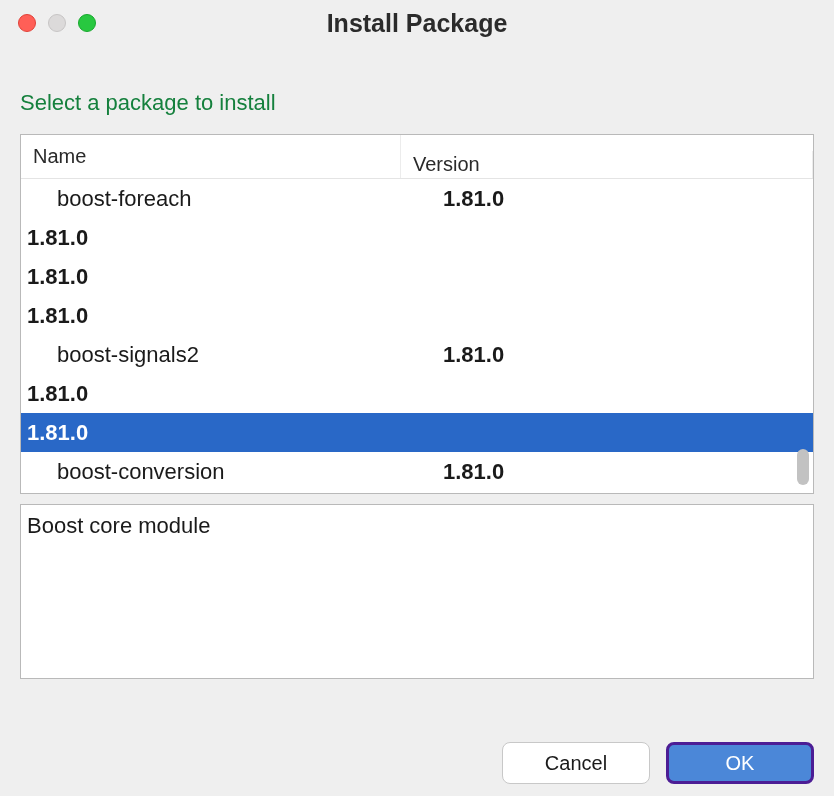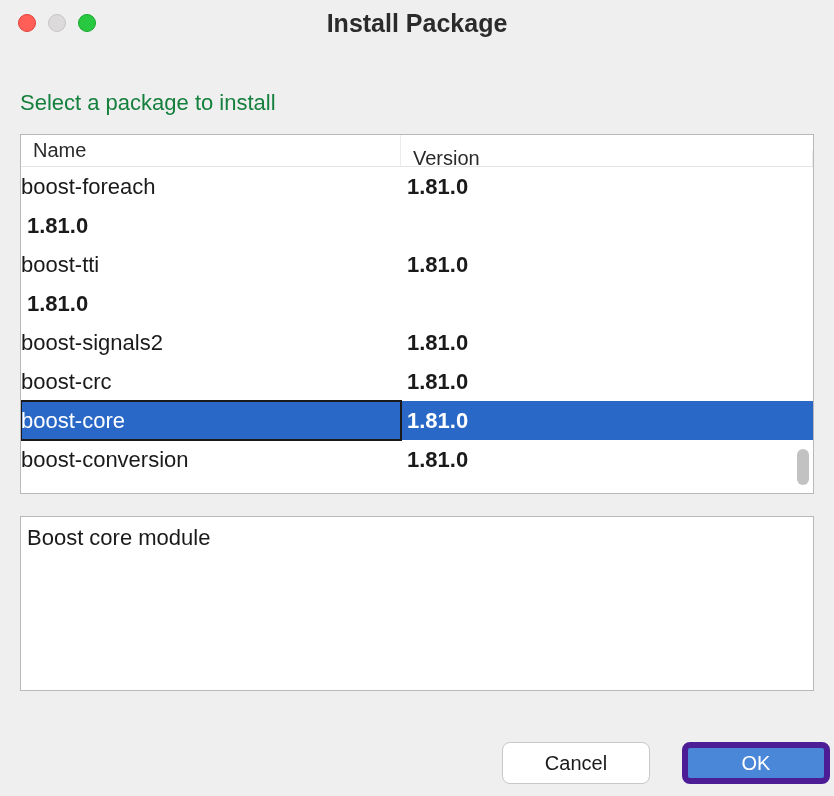--- a/index.html
+++ b/index.html
@@ -55,21 +55,21 @@
     }
     .table-wrap {
       background: #fff;
       border: 1px solid #b9b9b9;
       height: 360px;
       position: relative;
       overflow: hidden;
     }
     .table-header {
       display: flex;
-      height: 32px;
+      height: 44px;
       border-bottom: 1px solid #e4e4e4;
     }
     .th {
       display: flex;
       align-items: center;
       font-size: 20px;
       color: #2a2a2a;
       padding-left: 12px;
       border-right: 1px solid #ececec;
     }
@@ -82,20 +82,21 @@
       display: flex;
       height: 39px;
       align-items: center;
       font-size: 22px;
       color: #1a1a1a;
     }
     .cell-name {
       width: 380px;
       white-space: nowrap;
       overflow: hidden;
+      margin-left: 36px;
     }
     .cell-version {
       flex: 1;
       padding-left: 6px;
       font-weight: bold;
     }
     .row.selected {
       background: #2968c7;
       color: #fff;
     }
@@ -109,53 +110,53 @@
     .scroll-thumb {
       position: absolute;
       right: 4px;
       width: 12px;
       height: 36px;
       background: #c2c2c2;
       border-radius: 6px;
       top: 314px;
     }
     .description-box {
-      margin-top: 22px;
+      margin-top: 10px;
       background: #fff;
       border: 1px solid #b9b9b9;
       height: 175px;
       padding: 8px 6px;
       font-size: 22px;
       color: #1a1a1a;
     }
     .buttons {
       position: absolute;
-      right: 4px;
+      right: 20px;
       bottom: 12px;
       display: flex;
-      gap: 32px;
+      gap: 16px;
     }
     .btn {
       height: 42px;
       width: 148px;
       border-radius: 8px;
       font-size: 20px;
       display: flex;
       align-items: center;
       justify-content: center;
       cursor: pointer;
     }
     .btn-cancel {
       background: #fff;
       border: 1px solid #c8c8c8;
       color: #1a1a1a;
     }
     .btn-ok {
       background: #4b87d8;
-      border: 6px solid #4c1d95;
+      border: 3px solid #4c1d95;
       color: #fff;
     }
   </style>
 </head>
 <body>
 
 <div class="titlebar">
   <div class="traffic-lights">
     <div class="traffic-light tl-red"></div>
     <div class="traffic-light tl-grey"></div>
@@ -174,36 +175,33 @@
     </div>
     <div class="table-body" id="table-body">
         <div class="row">
           <div class="cell-name">boost-foreach</div>
           <div class="cell-version">1.81.0</div>
         </div>
         <div class="row">
           <div class="cell-version">1.81.0</div>
         </div>
         <div class="row">
-          <div class="cell-name">boost-tti</div>
           <div class="cell-version">1.81.0</div>
         </div>
         <div class="row">
           <div class="cell-version">1.81.0</div>
         </div>
         <div class="row">
           <div class="cell-name">boost-signals2</div>
           <div class="cell-version">1.81.0</div>
         </div>
         <div class="row">
-          <div class="cell-name">boost-crc</div>
           <div class="cell-version">1.81.0</div>
         </div>
         <div class="row selected">
-          <div class="cell-name">boost-core</div>
           <div class="cell-version">1.81.0</div>
         </div>
         <div class="row">
           <div class="cell-name">boost-conversion</div>
           <div class="cell-version">1.81.0</div>
         </div>
       </div>
     <div class="scroll-thumb"></div>
   </div>
 

